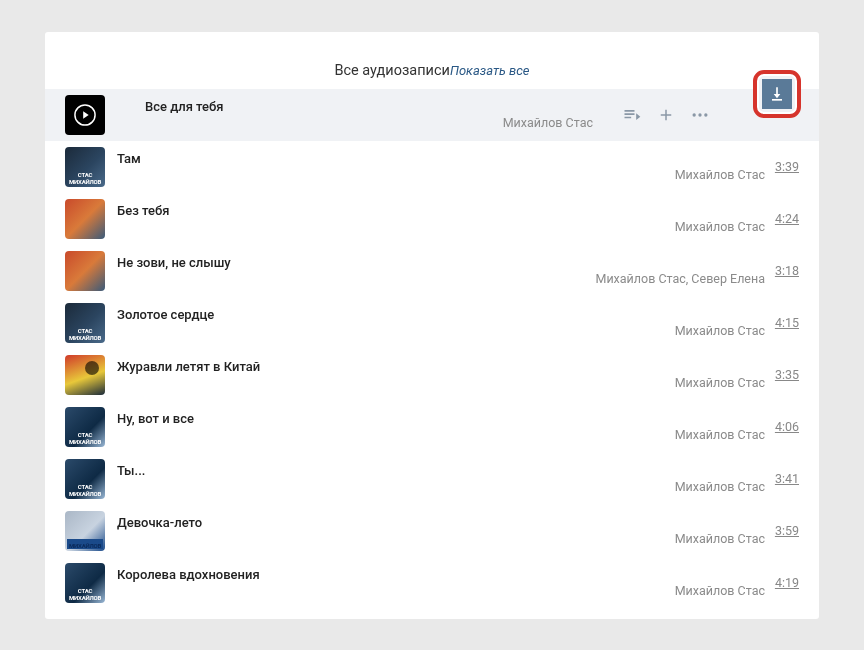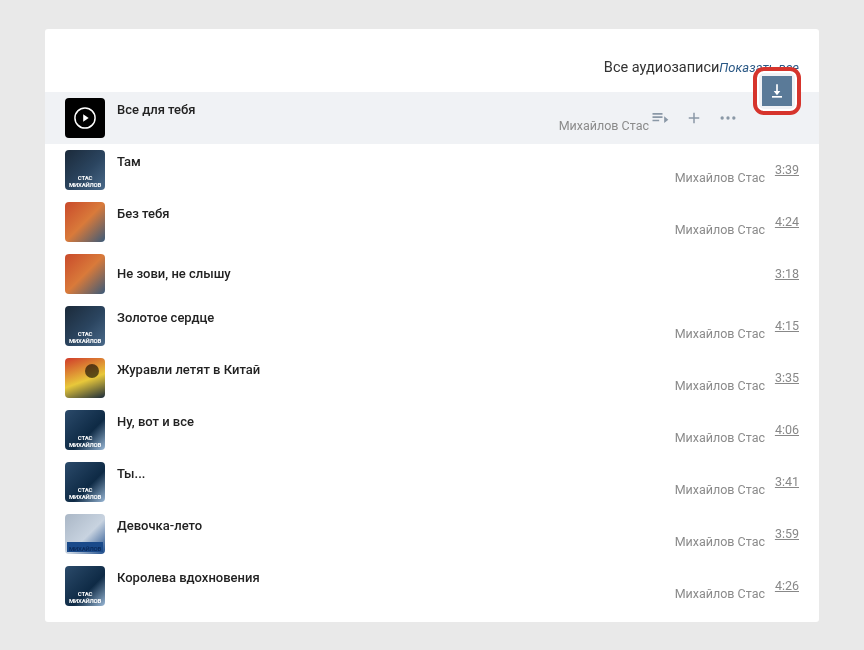--- a/index.html
+++ b/index.html
@@ -14,23 +14,23 @@
     }
     .panel {
       background: #fff;
       width: 774px;
       border-radius: 3px;
       padding: 14px 0 10px 0;
       position: relative;
     }
     .header-row {
       display: flex;
-      justify-content: flex-end;
-      align-items: center;
-      padding: 0 20px 16px 20px;
+      justify-content: center;
+      align-items: center;
+      padding: 0 20px 10px 20px;
       margin-top: 16px;
     }
     .header-title {
       font-size: 14.5px;
       color: #333;
       font-weight: 400;
     }
     .show-all {
       font-size: 13px;
       color: #2a5885;
@@ -38,20 +38,21 @@
       font-style: italic;
     }
     .track-row {
       display: flex;
       align-items: center;
       padding: 6px 20px;
       position: relative;
     }
     .track-row.active {
       background: #f0f2f5;
+      gap: 28px;
     }
     .thumb {
       width: 40px;
       height: 40px;
       border-radius: 4px;
       flex-shrink: 0;
       margin-right: 12px;
       position: relative;
       overflow: hidden;
     }
@@ -196,20 +197,21 @@
           <div class="track-artist">Михайлов Стас</div>
         </div>
         <div class="track-duration">4:24</div>
       </div>
       <div class="track-row">
         <div class="thumb">
           <div class="grad t-b"></div>
         </div>
         <div class="track-info">
           <div class="track-title">Не зови, не слышу</div>
+          <div class="track-artist">Михайлов Стас, Север Елена</div>
         </div>
         <div class="track-duration">3:18</div>
       </div>
       <div class="track-row">
         <div class="thumb">
           <div class="grad t-a"></div>
           <div class="txt">СТАС МИХАЙЛОВ</div>
         </div>
         <div class="track-info">
           <div class="track-title">Золотое сердце</div>
@@ -262,21 +264,21 @@
       </div>
       <div class="track-row">
         <div class="thumb">
           <div class="grad t-d"></div>
           <div class="txt">СТАС МИХАЙЛОВ</div>
         </div>
         <div class="track-info">
           <div class="track-title">Королева вдохновения</div>
           <div class="track-artist">Михайлов Стас</div>
         </div>
-        <div class="track-duration">4:26</div>
+        <div class="track-duration">4:19</div>
       </div>
     </div>
 
   <div class="download-wrap">
     <div class="download-btn">
       <svg viewBox="0 0 24 24">
         <path fill="#fff" d="M12 3v10.17l4.09-4.09 1.41 1.41L12 17 6.5 10.49l1.41-1.41L12 13.17V3h0zM5 19h14v2H5z" opacity="0"></path>
         <path fill="#fff" d="M11 4h2v8h3l-4 5-4-5h3z"></path>
         <rect fill="#fff" x="6" y="18" width="12" height="2"></rect>
       </svg>

